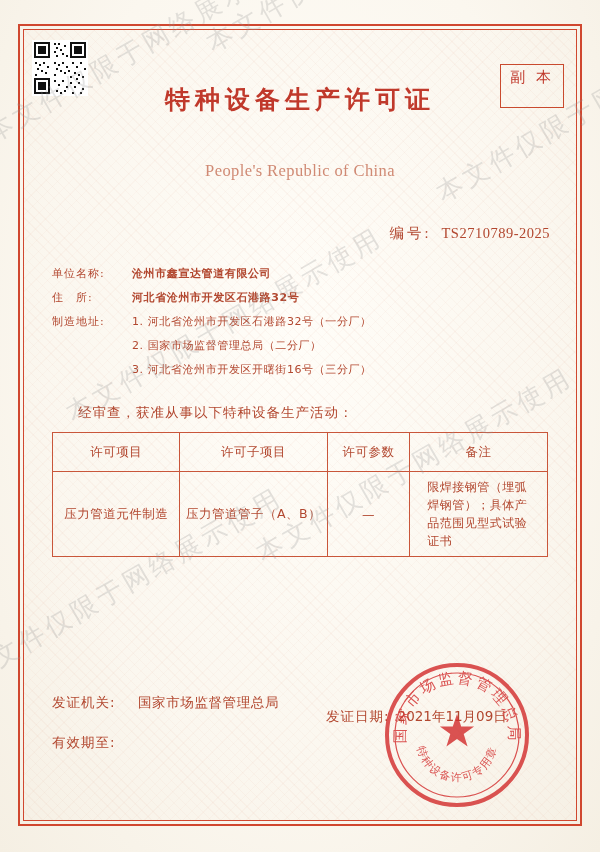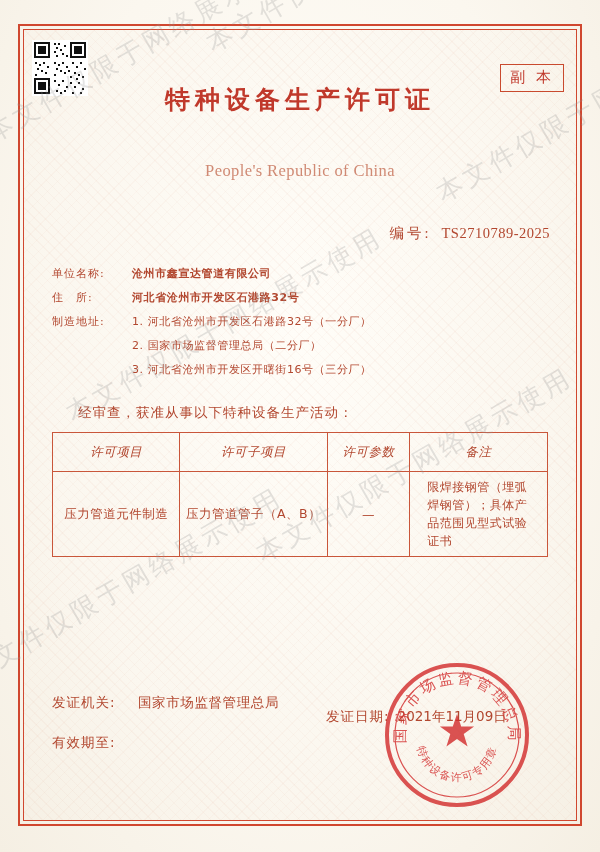--- a/index.html
+++ b/index.html
@@ -37,21 +37,21 @@
   
   #qr{
     position:absolute;left:32px;top:40px;width:56px;height:56px;
     background:#fff;
   }
   #qr svg{display:block;}
   
   #copy-badge{
     position:absolute;right:36px;top:64px;
     border:1px solid #c94a2e;
-    padding:3px 9px 4px 9px;
+    padding:3px 9px 20px 9px;
     font-size:15px;color:#c0392b;letter-spacing:3px;
     font-family:"DejaVu Sans","Liberation Sans",sans-serif;
   }
   
   .title-wrap{position:absolute;left:0;right:0;top:82px;text-align:center;}
   .t-cn1{
     font-size:25px;color:#c0392b;letter-spacing:5px;font-weight:bold;
     font-family:"DejaVu Sans","Liberation Sans",sans-serif;
     line-height:1.45;
   }
@@ -106,21 +106,21 @@
     font-family:"DejaVu Sans","Liberation Sans",sans-serif;
     font-size:12.5px;
   }
   #lic-table th,#lic-table td{
     border:1px solid #c9563a;
     text-align:center;
     vertical-align:middle;
     padding:6px 4px;
     letter-spacing:0.5px;
   }
-  #lic-table th{font-weight:normal;height:26px;font-style:italic;}
+  #lic-table th{font-weight:normal;height:26px;}
   #lic-table td{height:56px;}
   #lic-table td.note{
     text-align:left;line-height:1.5;padding:6px 17px;font-size:12px;
   }
   .col1{width:130px;}
   .col2{width:150px;}
   .col3{width:80px;}
   .col4{width:136px;}
   
   .footer{

